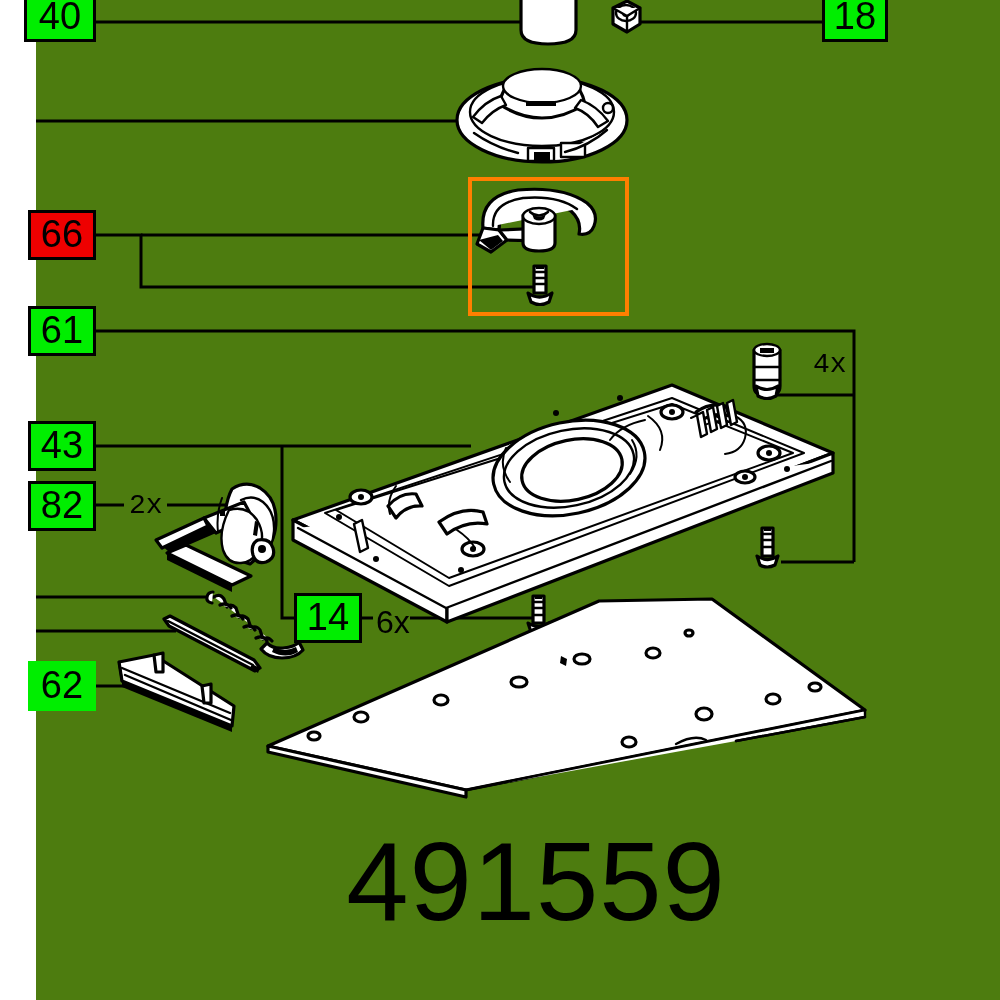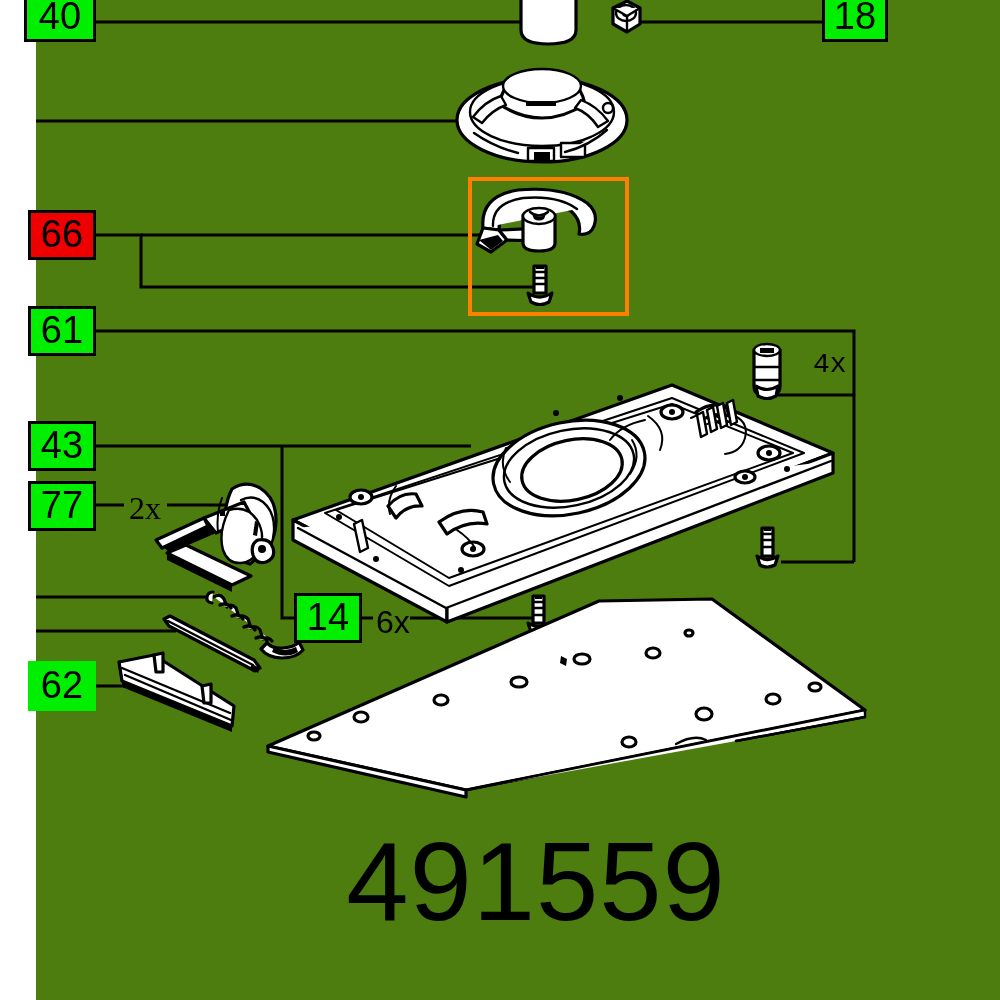--- a/index.html
+++ b/index.html
@@ -306,36 +306,36 @@
 
   <div class="callout green" style="left:-8px;top:306px;width:68px;height:50px;font-size:38px;">
     <span>61</span>
   </div>
 
   <div class="callout green" style="left:-8px;top:421px;width:68px;height:50px;font-size:38px;">
     <span>43</span>
   </div>
 
   <div class="callout green" style="left:-8px;top:481px;width:68px;height:50px;font-size:38px;">
-    <span>77</span>
+    <span>82</span>
   </div>
 
   <div class="callout green noborder" style="left:-8px;top:661px;width:68px;height:50px;font-size:38px;">
     <span>62</span>
   </div>
 
   <div class="callout green" style="left:258px;top:593px;width:68px;height:50px;font-size:38px;">
     <span>14</span>
   </div>
 
   <div style="position:absolute;left:777px;top:349px;font-size:28px;color:#000;font-family:Liberation Mono, monospace;">
     <span>4x</span>
   </div>
 
-  <div style="position:absolute;left:93px;top:490px;font-size:32px;color:#000;font-family:Liberation Serif, serif;">
+  <div style="position:absolute;left:93px;top:490px;font-size:28px;color:#000;font-family:Liberation Mono, monospace;">
     <span>2x</span>
   </div>
 
   <div style="position:absolute;left:340px;top:604px;font-size:32px;color:#000;font-family:'Liberation Sans',sans-serif;">
     <span>6x</span>
   </div>
 
   <div class="partnum">
     <span>491559</span>
   </div>

